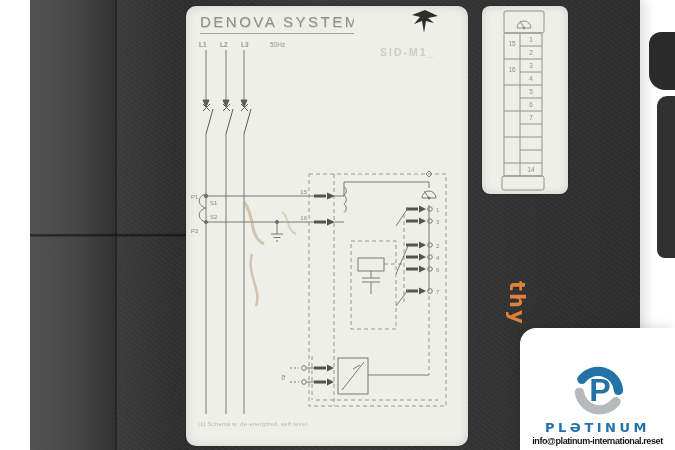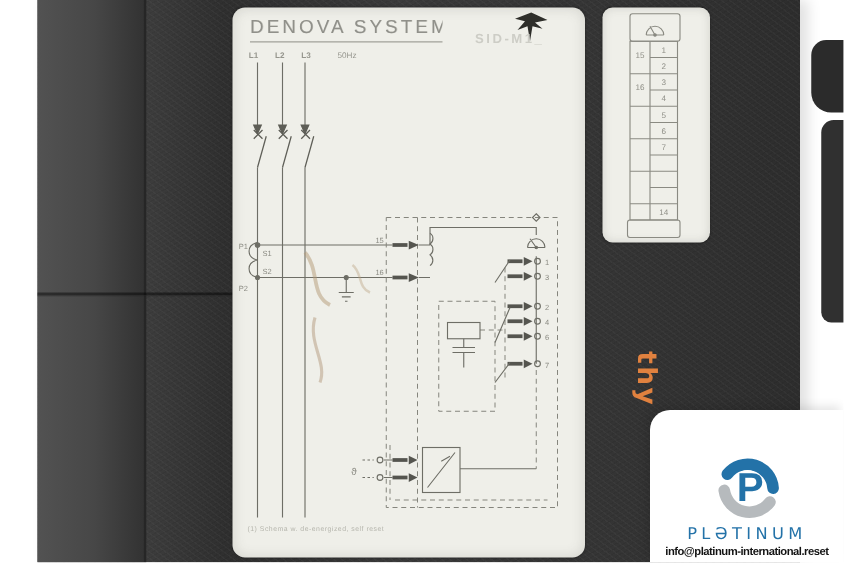--- a/index.html
+++ b/index.html
@@ -17,21 +17,21 @@
     border-right:2px solid #262626;}
   .device-groove{position:absolute;left:0;top:234px;width:158px;height:2px;
     background:rgba(0,0,0,0.45);border-bottom:1px solid rgba(255,255,255,0.07);}
   
   .label-main{position:absolute;left:186px;top:6px;width:282px;height:440px;
     background:#efefe9;border-radius:10px;
     box-shadow:inset 0 0 10px rgba(80,80,70,0.18), 0 0 2px rgba(0,0,0,0.4);}
   .brand{position:absolute;left:14px;top:7px;width:154px;font-size:15px;font-weight:normal;
     letter-spacing:2.5px;color:#90908a;padding-bottom:3px;border-bottom:1.5px solid #a2a29a;
     text-shadow:0.5px 0.5px 0 #cfcfc8;white-space:nowrap;overflow:hidden;}
-  .model{position:absolute;left:194px;top:19px;font-size:10.5px;font-weight:bold;
+  .model{position:absolute;left:194px;top:40px;font-size:10.5px;font-weight:bold;
     letter-spacing:2px;color:#cdcdc6;}
   .phase-label{position:absolute;top:35px;font-size:6.5px;color:#96968e;font-weight:bold;}
   .freq{position:absolute;top:35px;left:84px;font-size:6.5px;color:#96968e;}
   .bird{position:absolute;left:224px;top:3px;}
   .footnote{position:absolute;left:12px;top:415px;font-size:5.5px;color:#b5b5ac;letter-spacing:0.4px;}
   .diagram{position:absolute;left:0;top:0;}
   
   .label-terminals{position:absolute;left:482px;top:6px;width:86px;height:188px;
     background:#efefe9;border-radius:8px;
     box-shadow:inset 0 0 8px rgba(80,80,70,0.18), 0 0 2px rgba(0,0,0,0.4);}
@@ -42,21 +42,21 @@
   
   .blob1{position:absolute;left:649px;top:32px;width:26px;height:58px;background:#2b2b2b;
     border-radius:12px 0 0 16px;}
   .blob2{position:absolute;left:657px;top:96px;width:18px;height:162px;background:#303030;
     border-radius:10px 0 0 8px;}
   
   .watermark{position:absolute;left:520px;top:328px;width:155px;height:122px;background:#ffffff;
     border-radius:16px 0 0 0;display:flex;flex-direction:column;align-items:center;
     justify-content:flex-end;padding-bottom:4px;box-sizing:border-box;
     box-shadow:-3px -3px 8px rgba(0,0,0,0.10);}
-  .wm-brand{font-size:13px;font-weight:normal;letter-spacing:3.5px;color:#2372a8;
+  .wm-brand{font-size:13px;font-weight:bold;letter-spacing:3.5px;color:#2372a8;
     font-family:"DejaVu Sans","Liberation Sans",sans-serif;margin-top:1px;}
   .wm-email{font-size:9px;font-weight:bold;letter-spacing:-0.4px;color:#141414;white-space:nowrap;margin-top:1px;}
   svg text{font-family:"Liberation Sans","DejaVu Sans",sans-serif;}
 </style>
 </head>
 <body>
 
 <div class="stage">
 
   <div class="device">

